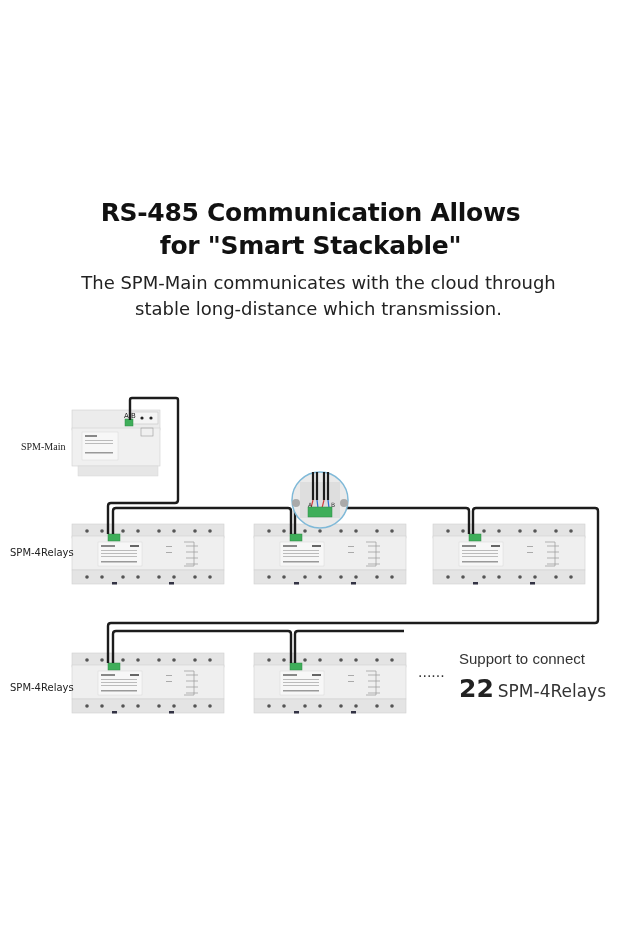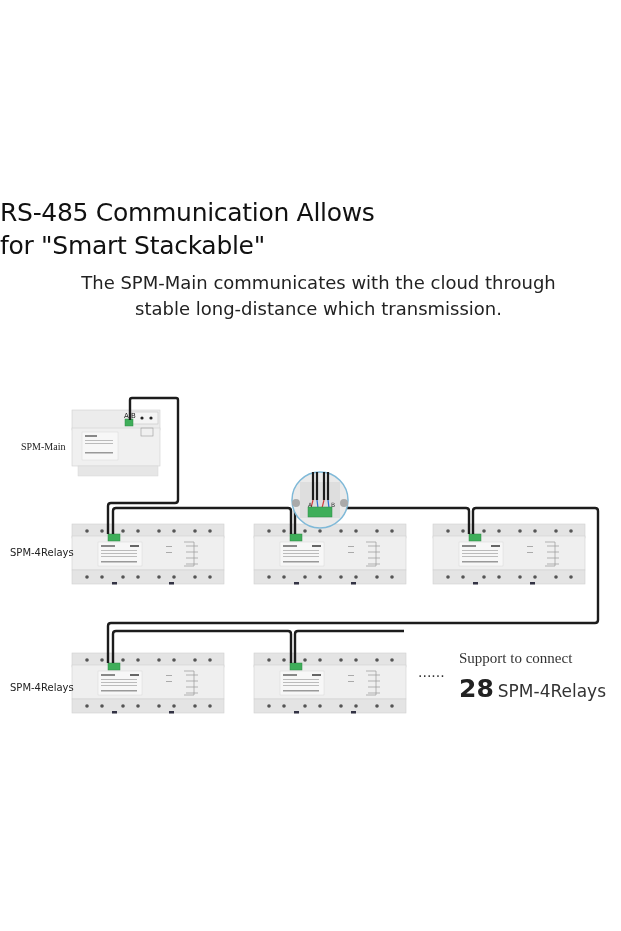--- a/index.html
+++ b/index.html
@@ -1,21 +1,21 @@
 <!DOCTYPE html>
 <html><head>
 <meta charset="utf-8">
 <style>
   html, body { margin:0; padding:0; background:#ffffff; }
   body { width:621px; height:931px; position:relative; overflow:hidden; font-family:"Liberation Sans", sans-serif; color:#1a1a1a; }
-  .title { position:absolute; left:0; width:621px; top:196px; font-family:"DejaVu Sans", sans-serif; font-weight:normal; font-size:25px; line-height:33px; color:#111; letter-spacing:-0.3px; }
+  .title { position:absolute; left:0; width:621px; top:196px; text-align:center; font-family:"DejaVu Sans", sans-serif; font-weight:bold; font-size:25px; line-height:33px; color:#111; letter-spacing:-0.3px; }
   .desc { position:absolute; left:0; width:621px; top:270px; text-align:center; font-family:"DejaVu Sans", sans-serif; font-size:18px; line-height:26px; color:#222;padding-left:8px; }
   .label { position:absolute; font-family:"DejaVu Sans", sans-serif; font-size:10px; color:#222; }
   svg.diagram { position:absolute; left:0; top:0; }
-  .support { position:absolute; left:459px; top:650px; font-family:Liberation Serif, serif; font-size:15px; color:#333; }
+  .support { position:absolute; left:459px; top:650px; font-family:Liberation Sans, sans-serif; font-size:15px; color:#333; }
   .count-line { position:absolute; left:459px; top:674px; font-family:"DejaVu Sans", sans-serif; color:#333; white-space:nowrap; }
   .count-num { font-size:25px; font-weight:bold; color:#222; }
   .count-unit { font-size:17px; margin-left:4px; }
   .dots { position:absolute; left:418px; top:664px; font-size:14px; color:#333; letter-spacing:0px; font-family:"DejaVu Sans", sans-serif; }
 </style>
 </head>
 <body>
 
 <div class="title">
   <div>RS-485 Communication Allows</div>
@@ -144,14 +144,14 @@
   </g>
 </svg>
 
 <div class="label" style="left:21px;top:441px;font-family:Liberation Serif, serif;">SPM-Main</div>
 <div class="label" style="left:10px;top:547px;">SPM-4Relays</div>
 <div class="label" style="left:10px;top:682px;">SPM-4Relays</div>
 
 <div class="dots">......</div>
 <div class="support">Support to connect</div>
 <div class="count-line">
-  <span class="count-num">28</span><span class="count-unit">SPM-4Relays</span>
+  <span class="count-num">22</span><span class="count-unit">SPM-4Relays</span>
 </div>
 
 </body></html>

